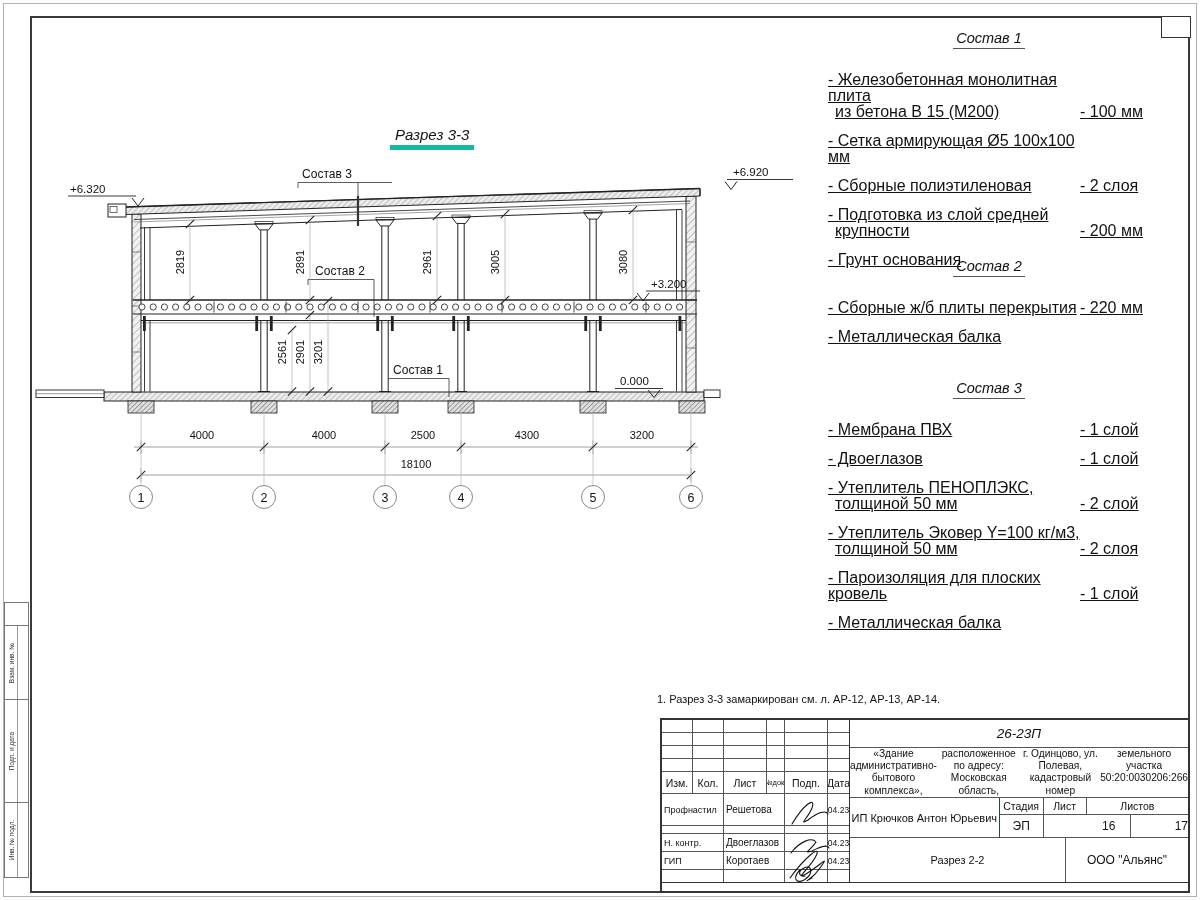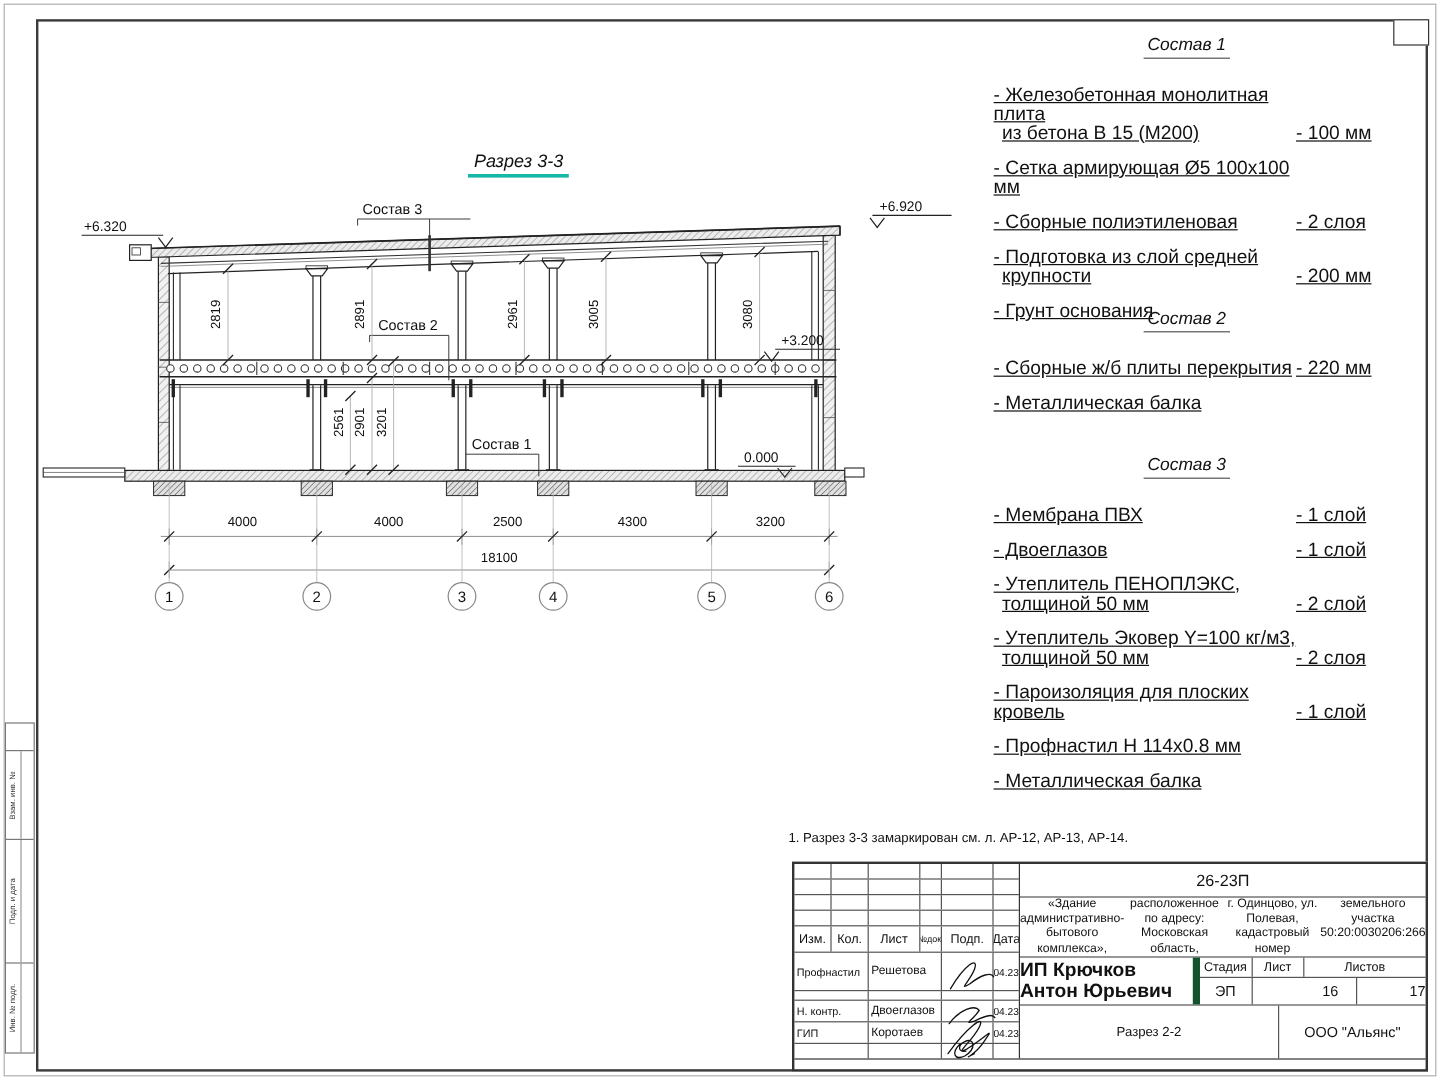--- a/index.html
+++ b/index.html
@@ -7,21 +7,21 @@
   
   .outer-border{position:absolute;left:3px;top:3px;right:3px;bottom:3px;border:1px solid #b0b0b0;}
   .main-frame{position:absolute;left:30px;top:16px;width:1160px;height:877px;border:2px solid #3a3a3a;box-sizing:border-box;}
   .corner-box{position:absolute;left:1161px;top:16px;width:30px;height:22px;border:1.5px solid #333;box-sizing:border-box;background:#fff;}
   
   .side-strip{position:absolute;left:4px;top:602px;width:25px;height:276px;border:1px solid #777;box-sizing:border-box;background:#fff;}
   .side-cell{position:relative;border-bottom:1px solid #777;box-sizing:border-box;}
   .side-cell .vdiv{position:absolute;left:12px;top:0;bottom:0;border-left:1px solid #999;}
   .vlabel{position:absolute;top:50%;left:6px;transform:translate(-50%,-50%) rotate(-90deg);font-size:6.5px;white-space:nowrap;color:#333;}
   
-  .dwg-title{position:absolute;left:390px;top:126px;font-size:15px;font-style:italic;border-bottom:3px solid #14b8a6;padding:0 5px 2px 5px;}
+  .dwg-title{position:absolute;left:390px;top:126px;font-size:15px;font-style:italic;border-bottom:5px solid #14b8a6;padding:0 5px 2px 5px;}
   
   .panel{position:absolute;left:828px;top:0;width:322px;}
   .comp{position:absolute;left:0;width:322px;}
   .comp-h{font-size:14.5px;font-style:italic;text-align:center;margin:0 0 26px 0;}
   .comp-h span{border-bottom:1px solid #555;padding:0 3px 2px 3px;}
   .ci{display:flex;align-items:flex-end;margin-bottom:13px;font-size:16px;line-height:16px;text-decoration:underline;}
   .ci-t{width:252px;}
   .ci-t2{padding-left:7px;}
   .ci-v{width:70px;}
   .note{position:absolute;left:657px;top:693px;font-size:11px;text-align:right;}
@@ -31,24 +31,24 @@
   .tb-row{display:flex;border-bottom:1px solid #555;box-sizing:border-box;}
   .tb-c{border-right:1px solid #555;box-sizing:border-box;display:flex;align-items:center;justify-content:center;overflow:hidden;}
   .tb-c:last-child{border-right:none;}
   .tb-c.left{justify-content:flex-start;padding-left:2px;}
   .hdr{font-size:10.5px;}
   .hdr-sm{font-size:7.5px;}
   .role{font-size:9px;}
   .nm{font-size:10px;}
   .dt{font-size:8.5px;}
   .tb-right{position:absolute;left:188px;top:0;right:0;height:162px;}
-  .tb-doc{height:28px;border-bottom:1px solid #555;display:flex;align-items:center;justify-content:center;font-size:13.5px;box-sizing:border-box;}
+  .tb-doc{height:28px;border-bottom:1px solid #555;display:flex;align-items:center;justify-content:center;font-size:13.5px;box-sizing:border-box;font-style:italic;}
   .tb-desc{height:50px;border-bottom:1px solid #555;box-sizing:border-box;font-size:10.2px;line-height:12.2px;text-align:center;display:flex;flex-direction:row;justify-content:center;}
   .tb-mid{height:40px;border-bottom:1px solid #555;box-sizing:border-box;display:flex;}
-  .tb-client{width:216px;border-right:6px solid #14532d;box-sizing:border-box;display:flex;align-items:center;justify-content:center;font-size:16px;font-weight:bold;}
+  .tb-client{width:216px;border-right:1px solid #14532d;box-sizing:border-box;display:flex;align-items:center;justify-content:center;font-size:11px;}
   .tb-stage{flex:1;display:flex;flex-direction:column;}
   .tb-stage-hdr{height:17px;display:flex;border-bottom:1px solid #555;box-sizing:border-box;}
   .tb-stage-val{flex:1;display:flex;gap:44px;}
   .sc{border-right:1px solid #555;box-sizing:border-box;display:flex;align-items:center;justify-content:center;}
   .sc:last-child{border-right:none;}
   .sc.w1{width:44px;} .sc.w2{width:43px;} .sc.w3{flex:1;}
   .sv{font-size:12px;}
   .tb-bot{height:44px;display:flex;box-sizing:border-box;}
   .tb-name{width:216px;border-right:1px solid #555;box-sizing:border-box;display:flex;align-items:center;justify-content:center;font-size:11px;}
   .tb-co{flex:1;display:flex;align-items:center;justify-content:center;font-size:12px;}
@@ -455,26 +455,20 @@
       <div class="ci-v">- 2 слоя</div>
     </div>
     <div class="ci">
       <div class="ci-t">
           <div>- Пароизоляция для плоских кровель</div>
         </div>
       <div class="ci-v">- 1 слой</div>
     </div>
     <div class="ci">
       <div class="ci-t">
-          <div>- Профнастил Н 114х0.8 мм</div>
-        </div>
-        <div class="ci-v"></div>
-    </div>
-    <div class="ci">
-      <div class="ci-t">
           <div>- Металлическая балка</div>
         </div>
         <div class="ci-v"></div>
     </div>
   </div>
 </div>
 
 <div class="note">1. Разрез 3-3 замаркирован см. л. АР-12, АР-13, АР-14.</div>
 
 <div class="tb">

